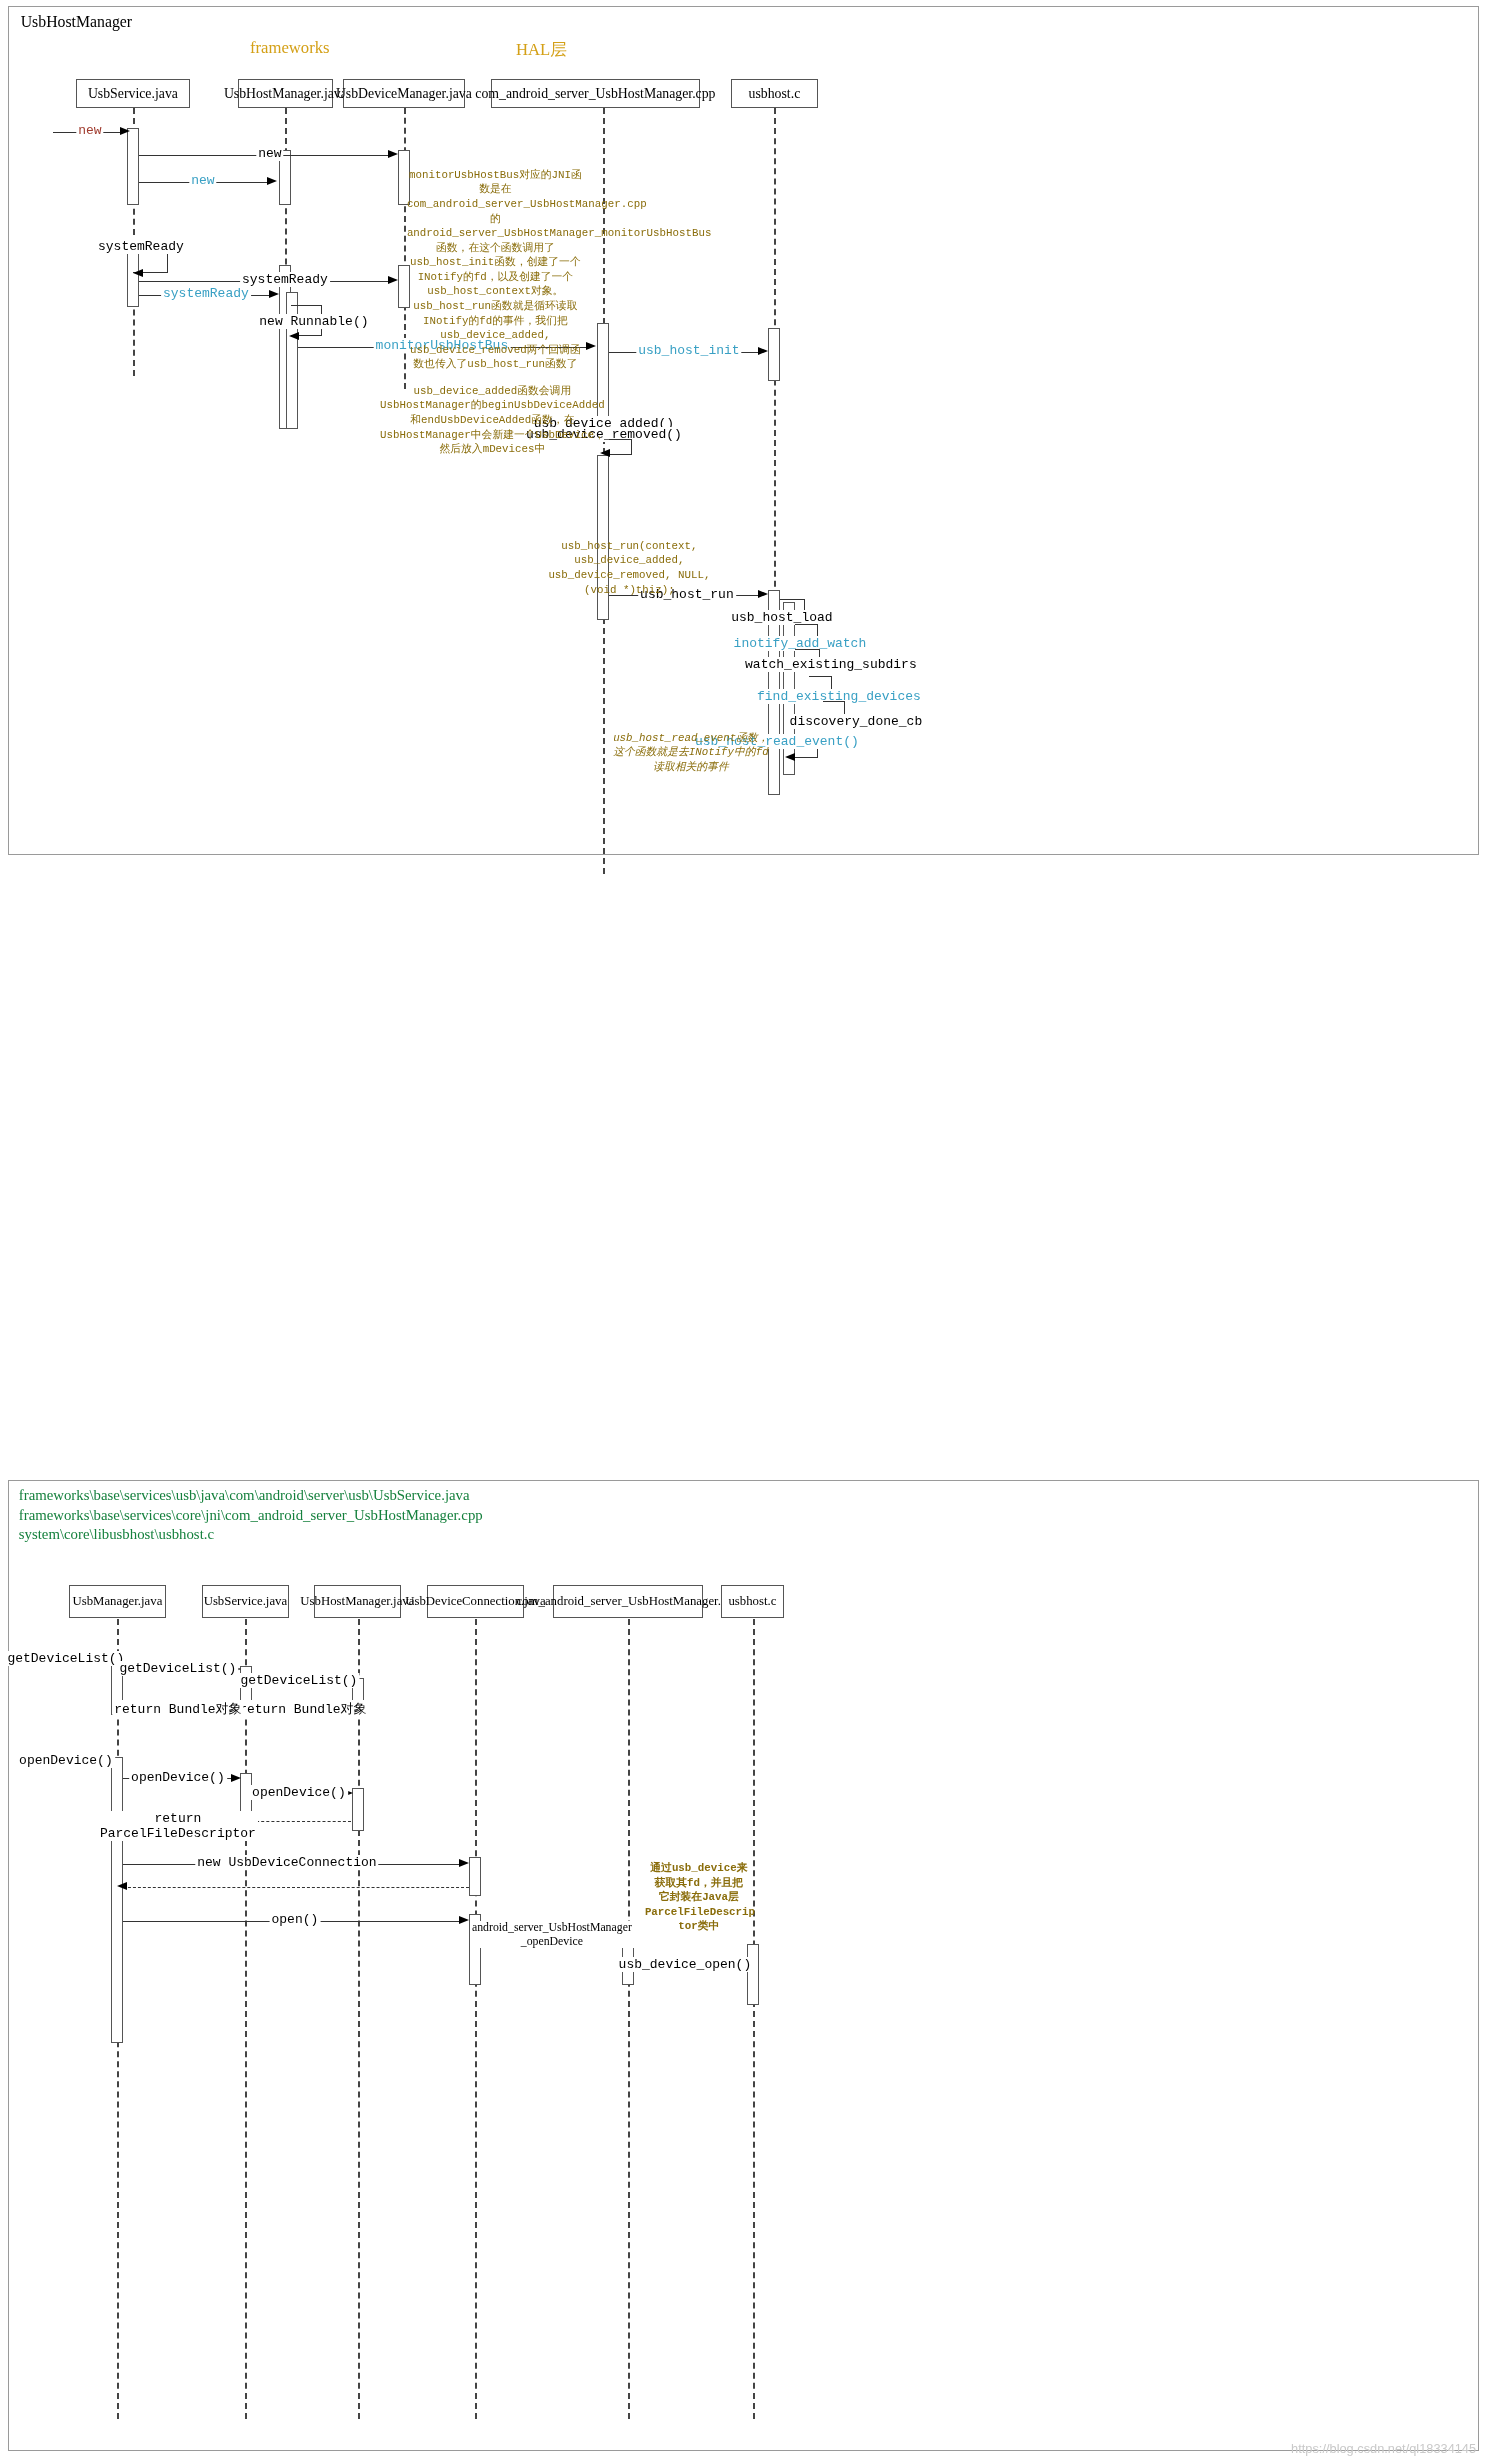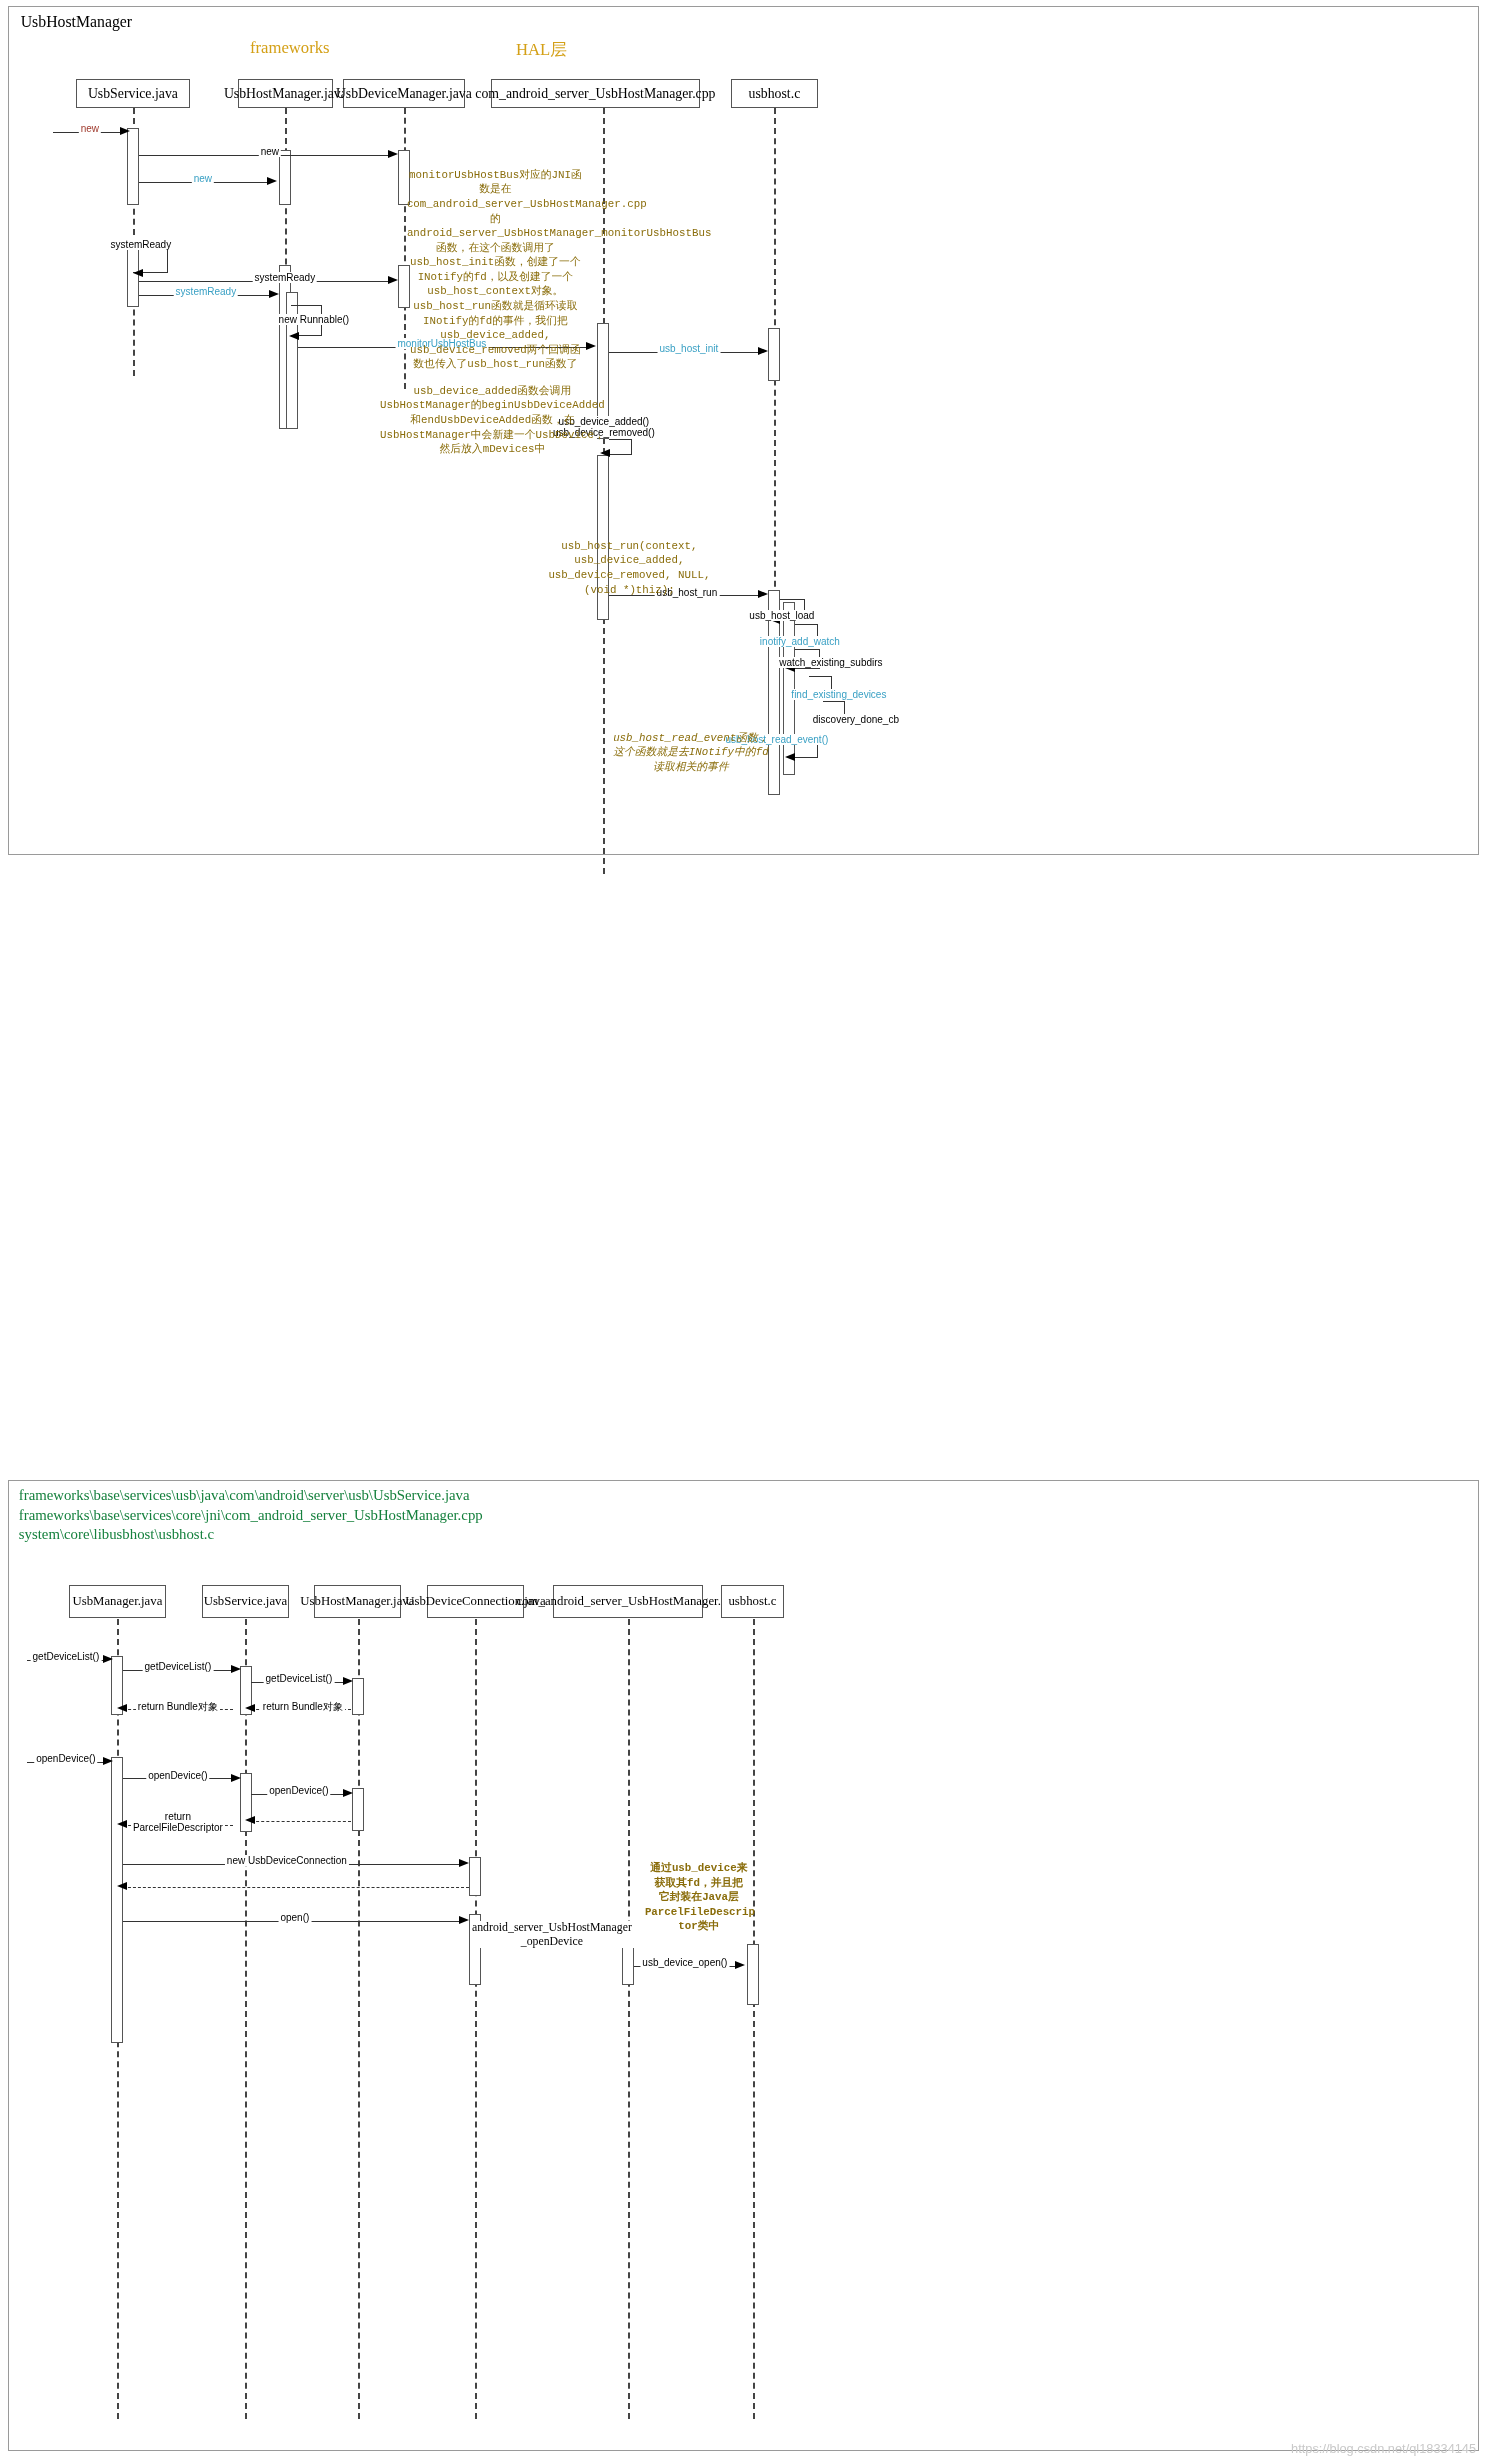--- a/index.html
+++ b/index.html
@@ -31,21 +31,21 @@
   
   .msg{position:absolute;height:0;border-top:1px solid #333;}
   .msg.dash{border-top-style:dashed;}
 
   
   .ar{position:absolute;width:0;height:0;}
   .ar.right{border-top:4.9px solid transparent;border-bottom:4.9px solid transparent;border-left:10.8px solid #000;}
   .ar.left{border-top:4.9px solid transparent;border-bottom:4.9px solid transparent;border-right:10.8px solid #000;}
 
   
-  .mlbl{position:absolute;font-family:Liberation Sans, sans-serif;font-size:10px;
+  .mlbl{position:absolute;font-family:Liberation Mono, monospace;font-size:13px;
         color:#000;background:#fff;padding:0 2px;white-space:nowrap;transform:translateX(-50%);}
   .mlbl.blue{color:#39a0c4;}
   .mlbl.red{color:#a03b2e;}
   .mlbl.plain{font-family:"Liberation Serif", serif;font-size:11.8px;}
 
   
   .selfbox{position:absolute;border:1px solid #333;border-left:none;box-sizing:border-box;}
 
   
   .note{position:absolute;color:#8a6d0b;font-family:"Liberation Mono","DejaVu Sans Mono",monospace;

